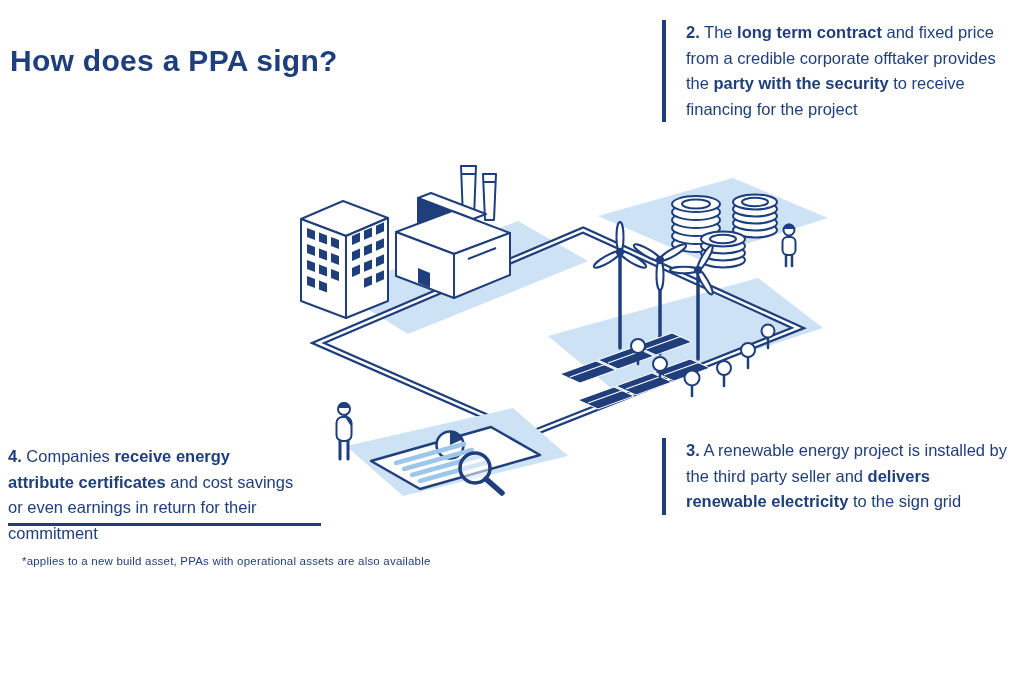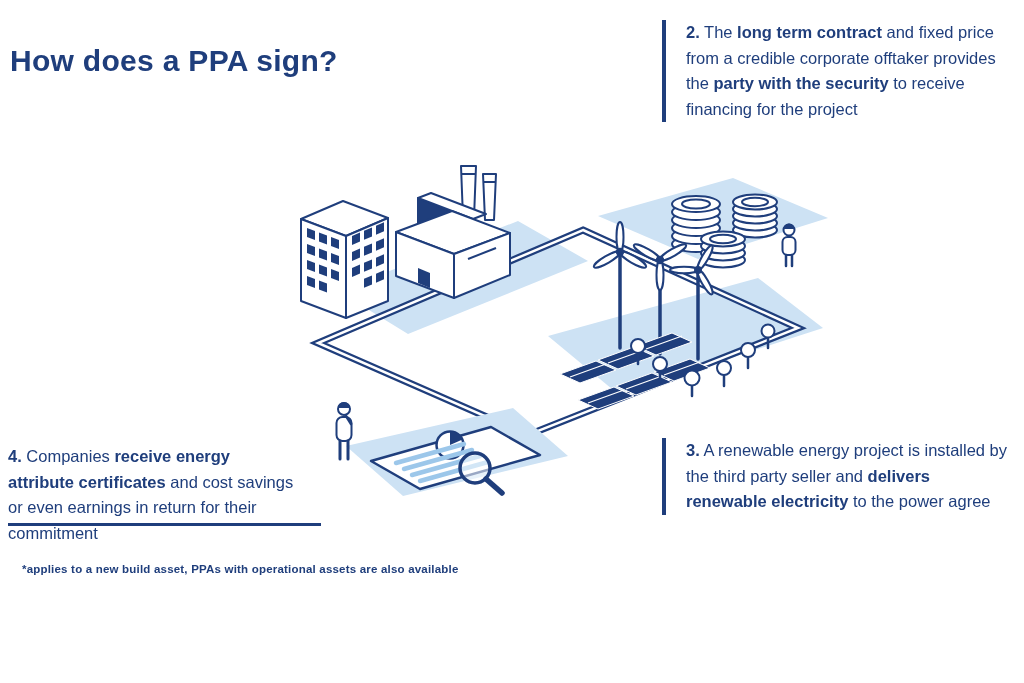--- a/index.html
+++ b/index.html
@@ -16,38 +16,38 @@
   }
   .step .bold{font-weight:700;}
   .step-1{left:8px;top:112px;width:262px;}
   .step-2{left:662px;top:20px;width:354px;padding-left:20px;border-left:4px solid #1f3e7c;box-sizing:border-box;}
   .step-3{left:662px;top:438px;width:348px;padding-left:20px;border-left:4px solid #1f3e7c;box-sizing:border-box;}
   .step-4{left:8px;top:408px;width:292px;margin-top:36px;}
   .divider{
     position:absolute;left:8px;top:523px;width:313px;height:3px;background:#1f3e7c;
   }
   .footnote{
-    position:absolute;left:22px;top:555px;font-size:11.5px;font-weight:700;color:#1f3e7c;letter-spacing:.2px;margin-top:8px;
+    position:absolute;left:22px;top:555px;font-size:11.5px;font-weight:400;color:#1f3e7c;letter-spacing:.2px;
   }
   .illustration{position:absolute;left:268px;top:156px;width:570px;height:370px;}
 </style>
 </head>
 <body>
 
 <div class="canvas">
 
   <h1 class="title">How does a PPA sign?</h1>
 
 
   <div class="step step-2">
     <p style="margin:0"><span class="bold">2.</span><span> The </span><span class="bold">long term contract</span><span> and fixed price from a credible corporate offtaker provides the </span><span class="bold">party with the security</span><span> to receive financing for the project</span></p>
   </div>
 
   <div class="step step-3">
-    <p style="margin:0"><span class="bold">3.</span><span> A renewable energy project is installed by the third party seller and </span><span class="bold">delivers renewable electricity</span><span> to the power agree</span></p>
+    <p style="margin:0"><span class="bold">3.</span><span> A renewable energy project is installed by the third party seller and </span><span class="bold">delivers renewable electricity</span><span> to the sign grid</span></p>
   </div>
 
   <div class="step step-4">
     <p style="margin:0"><span class="bold">4.</span><span> Companies </span><span class="bold">receive energy attribute certificates</span><span> and cost savings or even earnings in return for their commitment</span></p>
   </div>
 
   <div class="divider"></div>
 
   <div class="footnote">*applies to a new build asset, PPAs with operational assets are also available</div>
 

